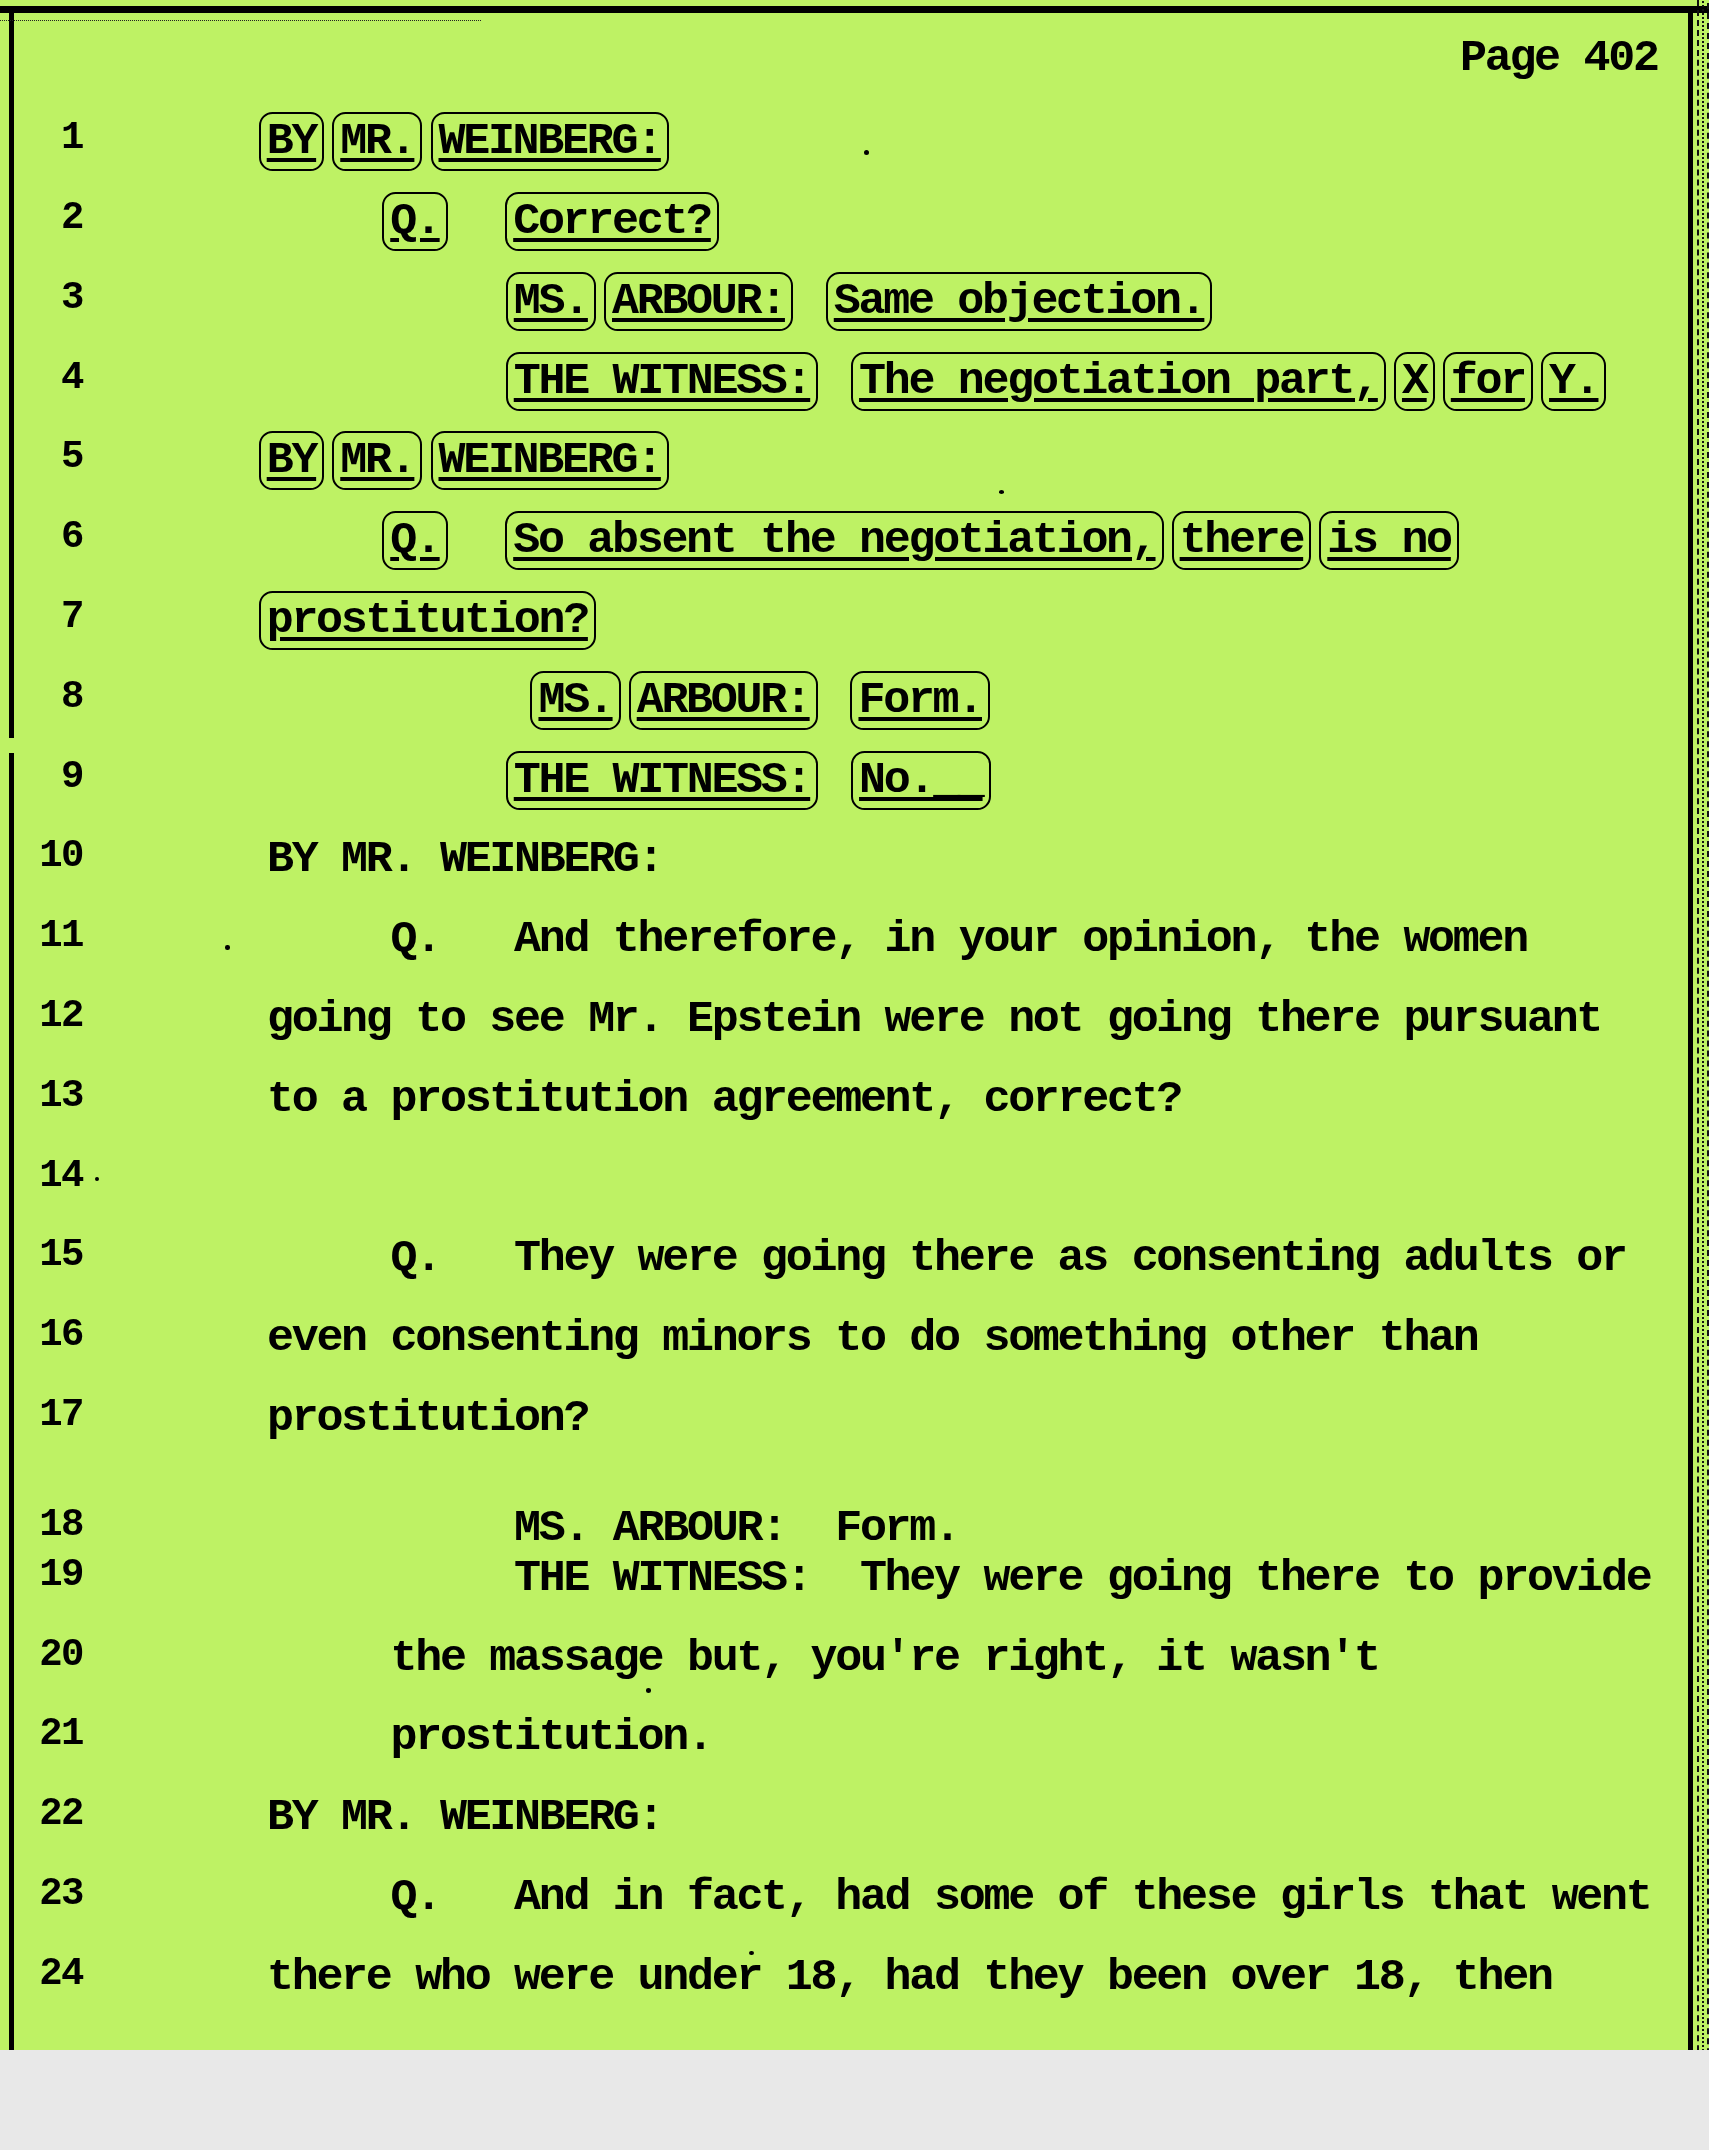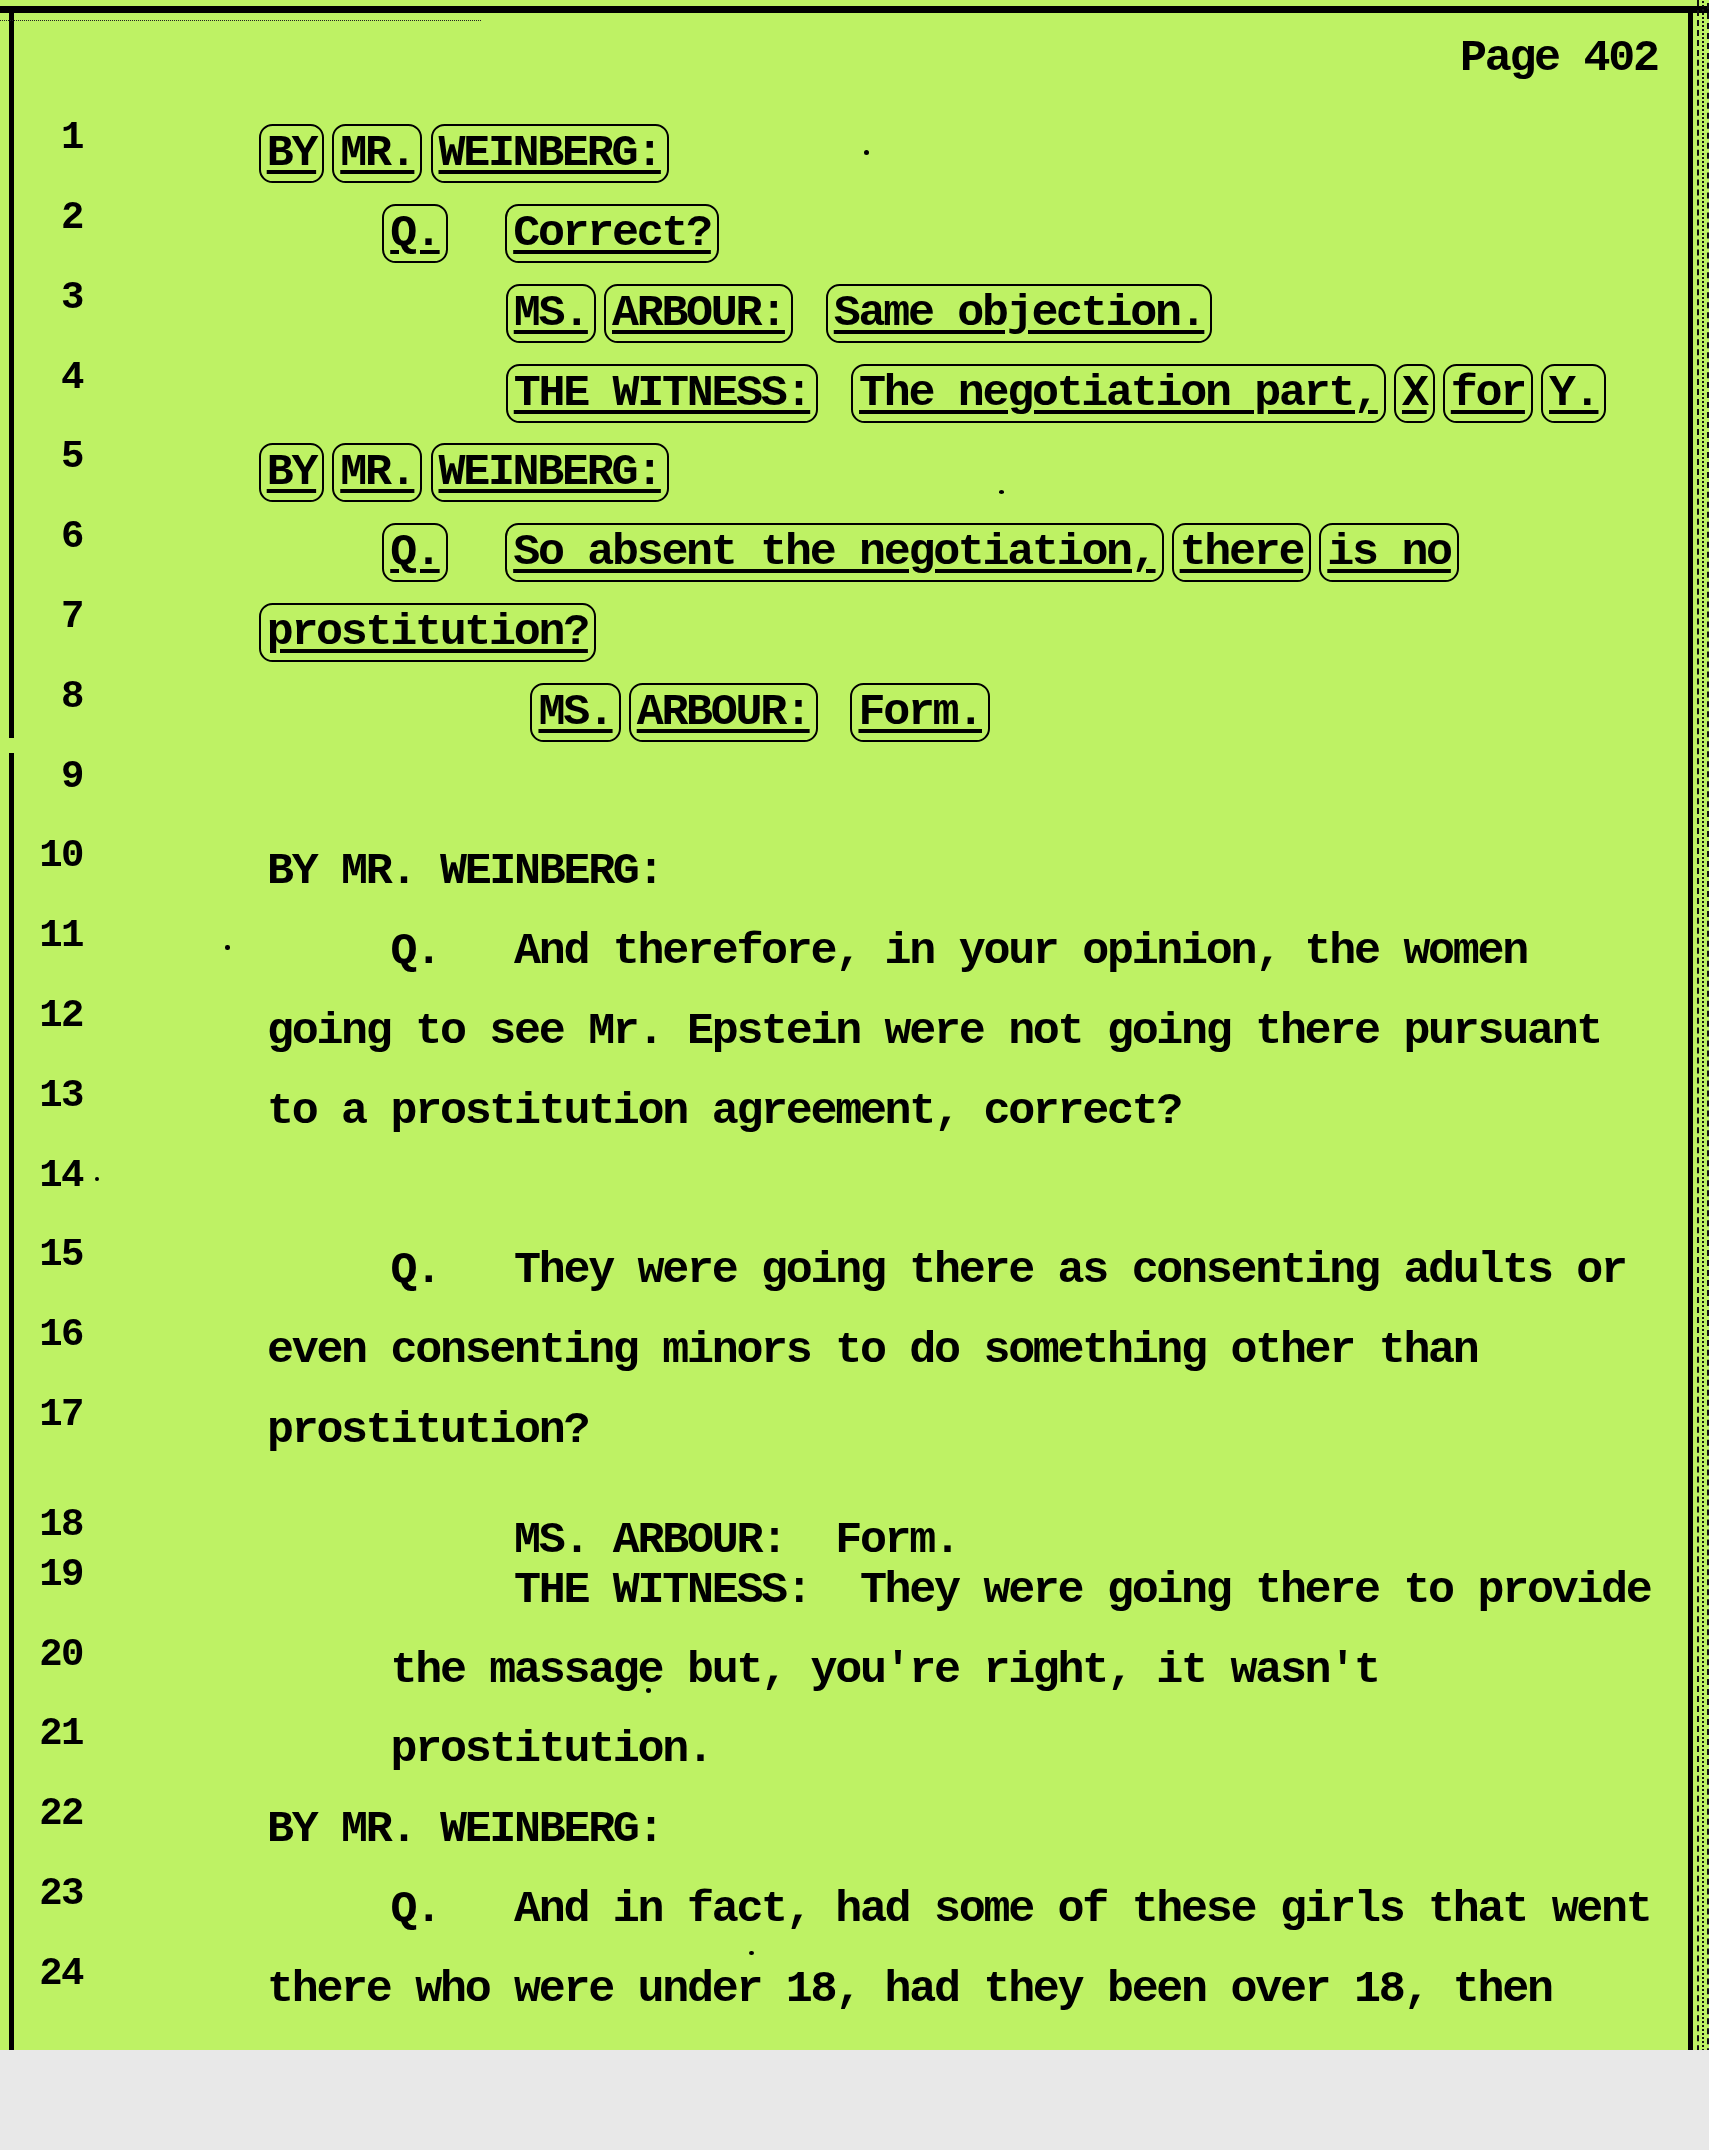--- a/index.html
+++ b/index.html
@@ -43,21 +43,21 @@
   }
 
   
   .lines { position: absolute; left: 0; top: 0; width: 1710px; height: 2151px; }
   .line { position: absolute; left: 0; width: 1691px; height: 48px; line-height: 48px; white-space: pre; }
   .num {
     position: absolute; left: 0; top: 0; width: 83px;
     text-align: right; font-size: 39px; letter-spacing: -1.5px; line-height: 48px;
   }
   .txt {
-    position: absolute; left: 267px; top: 16px;
+    position: absolute; left: 267px; top: 4px;
     font-size: 45px; letter-spacing: -2.3px; line-height: 48px;
   }
   .bubble {
     border: 2.3px solid #000;
     border-radius: 13.5px;
     padding: 2.3px 6px;
     margin: 0 -8.3px;
     text-decoration-line: underline;
     text-decoration-thickness: 3.8px;
     text-underline-offset: 4.5px;
@@ -92,21 +92,21 @@
 
   <div class="lines">
       <div class="line" style="top: 114px;"><span class="num">1</span><span class="txt"><span class="bubble">BY</span><span> </span><span class="bubble">MR.</span><span> </span><span class="bubble">WEINBERG:</span></span></div>
       <div class="line" style="top: 194px;"><span class="num">2</span><span class="txt"><span>     </span><span class="bubble">Q.</span><span>   </span><span class="bubble">Correct?</span></span></div>
       <div class="line" style="top: 274px;"><span class="num">3</span><span class="txt"><span>          </span><span class="bubble">MS.</span><span> </span><span class="bubble">ARBOUR:</span><span>  </span><span class="bubble">Same objection.</span></span></div>
       <div class="line" style="top: 354px;"><span class="num">4</span><span class="txt"><span>          </span><span class="bubble">THE WITNESS:</span><span>  </span><span class="bubble">The negotiation part,</span><span> </span><span class="bubble">X</span><span> </span><span class="bubble">for</span><span> </span><span class="bubble">Y.</span></span></div>
       <div class="line" style="top: 433px;"><span class="num">5</span><span class="txt"><span class="bubble">BY</span><span> </span><span class="bubble">MR.</span><span> </span><span class="bubble">WEINBERG:</span></span></div>
       <div class="line" style="top: 513px;"><span class="num">6</span><span class="txt"><span>     </span><span class="bubble">Q.</span><span>   </span><span class="bubble">So absent the negotiation,</span><span> </span><span class="bubble">there</span><span> </span><span class="bubble">is no</span></span></div>
       <div class="line" style="top: 593px;"><span class="num">7</span><span class="txt"><span class="bubble">prostitution?</span></span></div>
       <div class="line" style="top: 673px;"><span class="num">8</span><span class="txt"><span>           </span><span class="bubble">MS.</span><span> </span><span class="bubble">ARBOUR:</span><span>  </span><span class="bubble">Form.</span></span></div>
-      <div class="line" style="top: 753px;"><span class="num">9</span></div>
+      <div class="line" style="top: 753px;"><span class="num">9</span><span class="txt"><span>          </span><span class="bubble">THE WITNESS:</span><span>  </span><span class="bubble">No.__</span></span></div>
       <div class="line" style="top: 832px; padding-left: 42px;"><span class="num">10</span><span class="txt"><span>BY MR. WEINBERG:</span></span></div>
       <div class="line" style="top: 912px;"><span class="num">11</span><span class="txt"><span>     Q.   And therefore, in your opinion, the women</span></span></div>
       <div class="line" style="top: 992px;"><span class="num">12</span><span class="txt"><span>going to see Mr. Epstein were not going there pursuant</span></span></div>
       <div class="line" style="top: 1072px; padding-left: 8px;"><span class="num">13</span><span class="txt"><span>to a prostitution agreement, correct?</span></span></div>
       <div class="line" style="top: 1152px;"><span class="num">14</span></div>
       <div class="line" style="top: 1231px;"><span class="num">15</span><span class="txt"><span>     Q.   They were going there as consenting adults or</span></span></div>
       <div class="line" style="top: 1311px;"><span class="num">16</span><span class="txt"><span>even consenting minors to do something other than</span></span></div>
       <div class="line" style="top: 1391px;"><span class="num">17</span><span class="txt"><span>prostitution?</span></span></div>
       <div class="line" style="top: 1471px; margin-top: 30px;"><span class="num">18</span><span class="txt"><span>          MS. ARBOUR:  Form.</span></span></div>
       <div class="line" style="top: 1551px;"><span class="num">19</span><span class="txt"><span>          THE WITNESS:  They were going there to provide</span></span></div>

